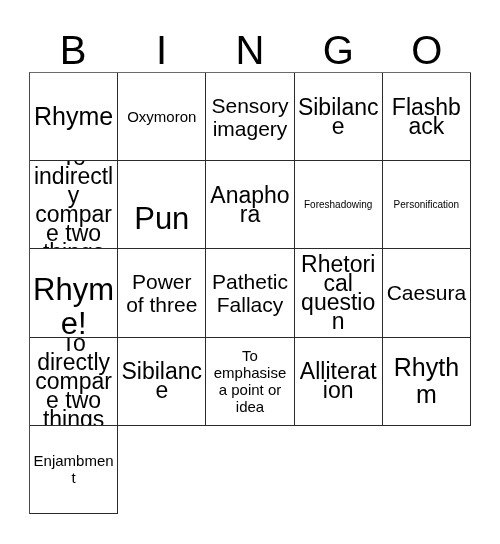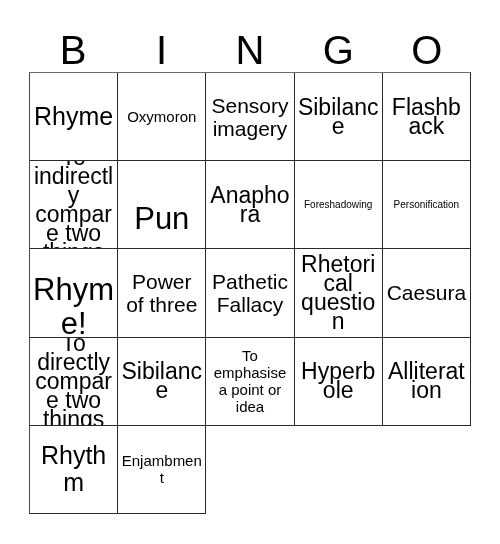--- a/index.html
+++ b/index.html
@@ -160,23 +160,20 @@
       <span class="cell-text sz-md">To directly compare two things</span>
     </div>
     <div class="cell">
       <span class="cell-text sz-md">Sibilance</span>
     </div>
     <div class="cell">
       <span class="cell-text sz-sm">To emphasise a point or idea</span>
     </div>
 
     <div class="cell">
-      <span class="cell-text sz-md">Hyperbole</span>
-    </div>
-    <div class="cell">
       <span class="cell-text sz-md">Alliteration</span>
     </div>
     <div class="cell">
       <span class="cell-text sz-xl">Rhythm</span>
     </div>
     <div class="cell">
       <span class="cell-text sz-sm">Enjambment</span>
     </div>
 
   </div>

